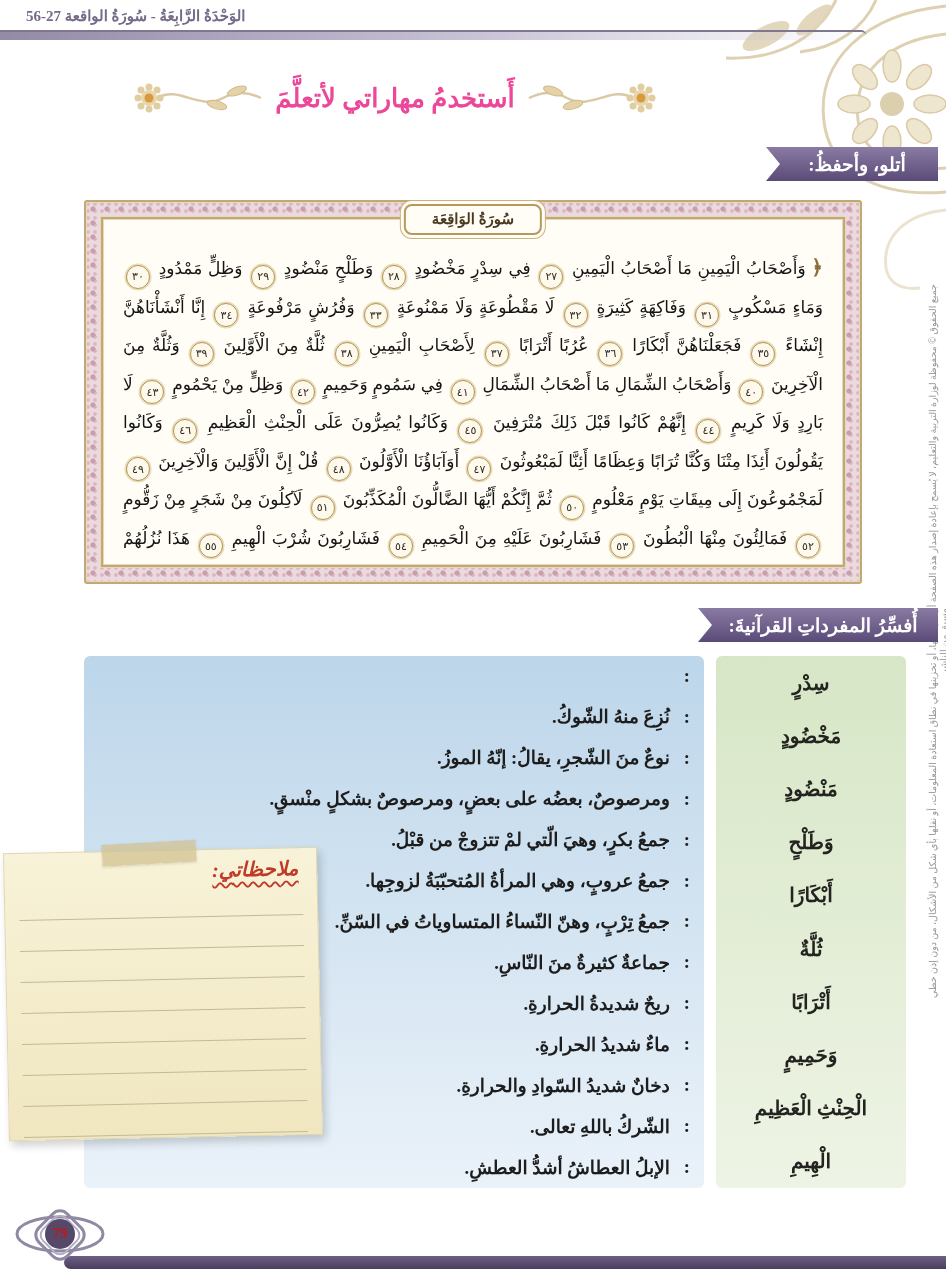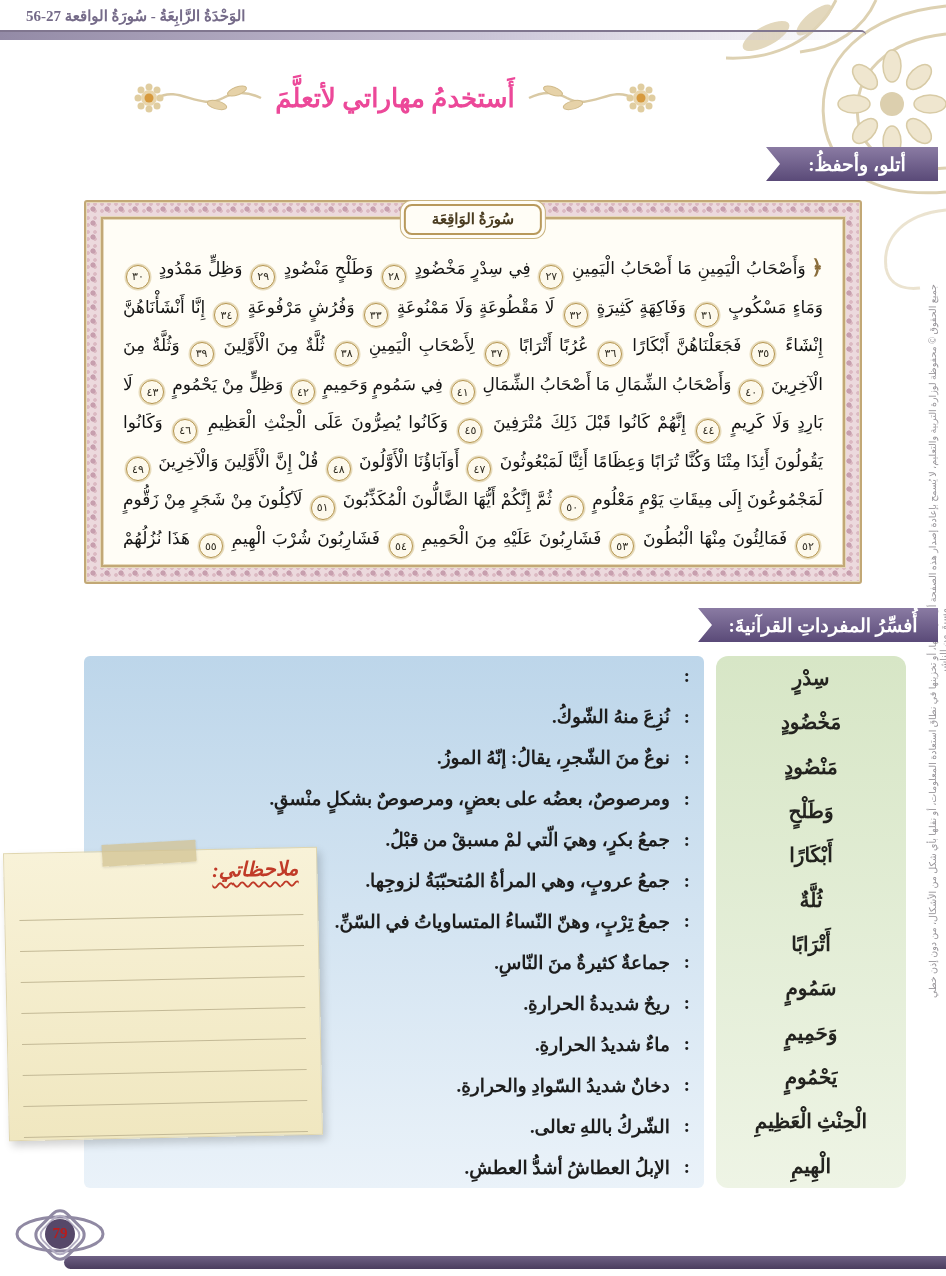--- a/index.html
+++ b/index.html
@@ -76,21 +76,21 @@
     font-size:11px;color:#2e2a20;background:#fdf9ec;
     box-shadow:0 0 0 1.5px #e7dbbb;margin:0 3px;vertical-align:-6px;
   }
   .qmark{color:#8a6d3b;font-size:20px;font-weight:bold;}
   
   .vocab-table{
     position:absolute;top:656px;left:84px;width:822px;height:532px;
     display:flex;direction:rtl;gap:12px;z-index:2;
   }
   .vocab-terms{
-    flex:0 0 190px;display:flex;flex-direction:column;border-radius:12px;
+    flex:0 0 190px;display:flex;flex-direction:column;border-radius:6px;
     background:linear-gradient(180deg,#d7e6c6,#eef4e5);
   }
   .vocab-defs{
     flex:1;display:flex;flex-direction:column;border-radius:6px;
     background:linear-gradient(180deg,#bdd6ea,#eaf2f9);
   }
   .term-row{
     flex:1;display:flex;align-items:center;justify-content:center;
     direction:rtl;font-size:20px;font-weight:bold;color:#23231f;white-space:nowrap;
   }
@@ -229,23 +229,21 @@
 
   <div class="vocab-table">
     <div class="vocab-terms">
         <div class="term-row">سِدْرٍ</div>
         <div class="term-row">مَخْضُودٍ</div>
         <div class="term-row">مَنْضُودٍ</div>
         <div class="term-row">وَطَلْحٍ</div>
         <div class="term-row">أَبْكَارًا</div>
         <div class="term-row">ثُلَّةٌ</div>
         <div class="term-row">أَتْرَابًا</div>
-        <div class="term-row">سَمُومٍ</div>
         <div class="term-row">وَحَمِيمٍ</div>
-        <div class="term-row">يَحْمُومٍ</div>
         <div class="term-row">الْحِنْثِ الْعَظِيمِ</div>
         <div class="term-row">الْهِيمِ</div>
       </div>
     <div class="vocab-defs">
         <div class="def-row">
           <span class="colon">:</span>
         </div>
         <div class="def-row">
           <span class="colon">:</span>
           <span class="def-text">نُزِعَ منهُ الشّوكُ.</span>
@@ -253,21 +251,21 @@
         <div class="def-row">
           <span class="colon">:</span>
           <span class="def-text">نوعٌ منَ الشّجرِ، يقالُ: إنّهُ الموزُ.</span>
         </div>
         <div class="def-row">
           <span class="colon">:</span>
           <span class="def-text">ومرصوصٌ، بعضُه على بعضٍ، ومرصوصٌ بشكلٍ منْسقٍ.</span>
         </div>
         <div class="def-row">
           <span class="colon">:</span>
-          <span class="def-text">جمعُ بكرٍ، وهيَ الّتي لمْ مسبقْ من قبْلُ.</span>
+          <span class="def-text">جمعُ بكرٍ، وهيَ الّتي لمْ تتزوجْ من قبْلُ.</span>
         </div>
         <div class="def-row">
           <span class="colon">:</span>
           <span class="def-text">جمعُ عروبٍ، وهي المرأةُ المُتحبّبَةُ لزوجِها.</span>
         </div>
         <div class="def-row">
           <span class="colon">:</span>
           <span class="def-text">جمعُ تِرْبٍ، وهنّ النّساءُ المتساوياتُ في السّنِّ.</span>
         </div>
         <div class="def-row">

